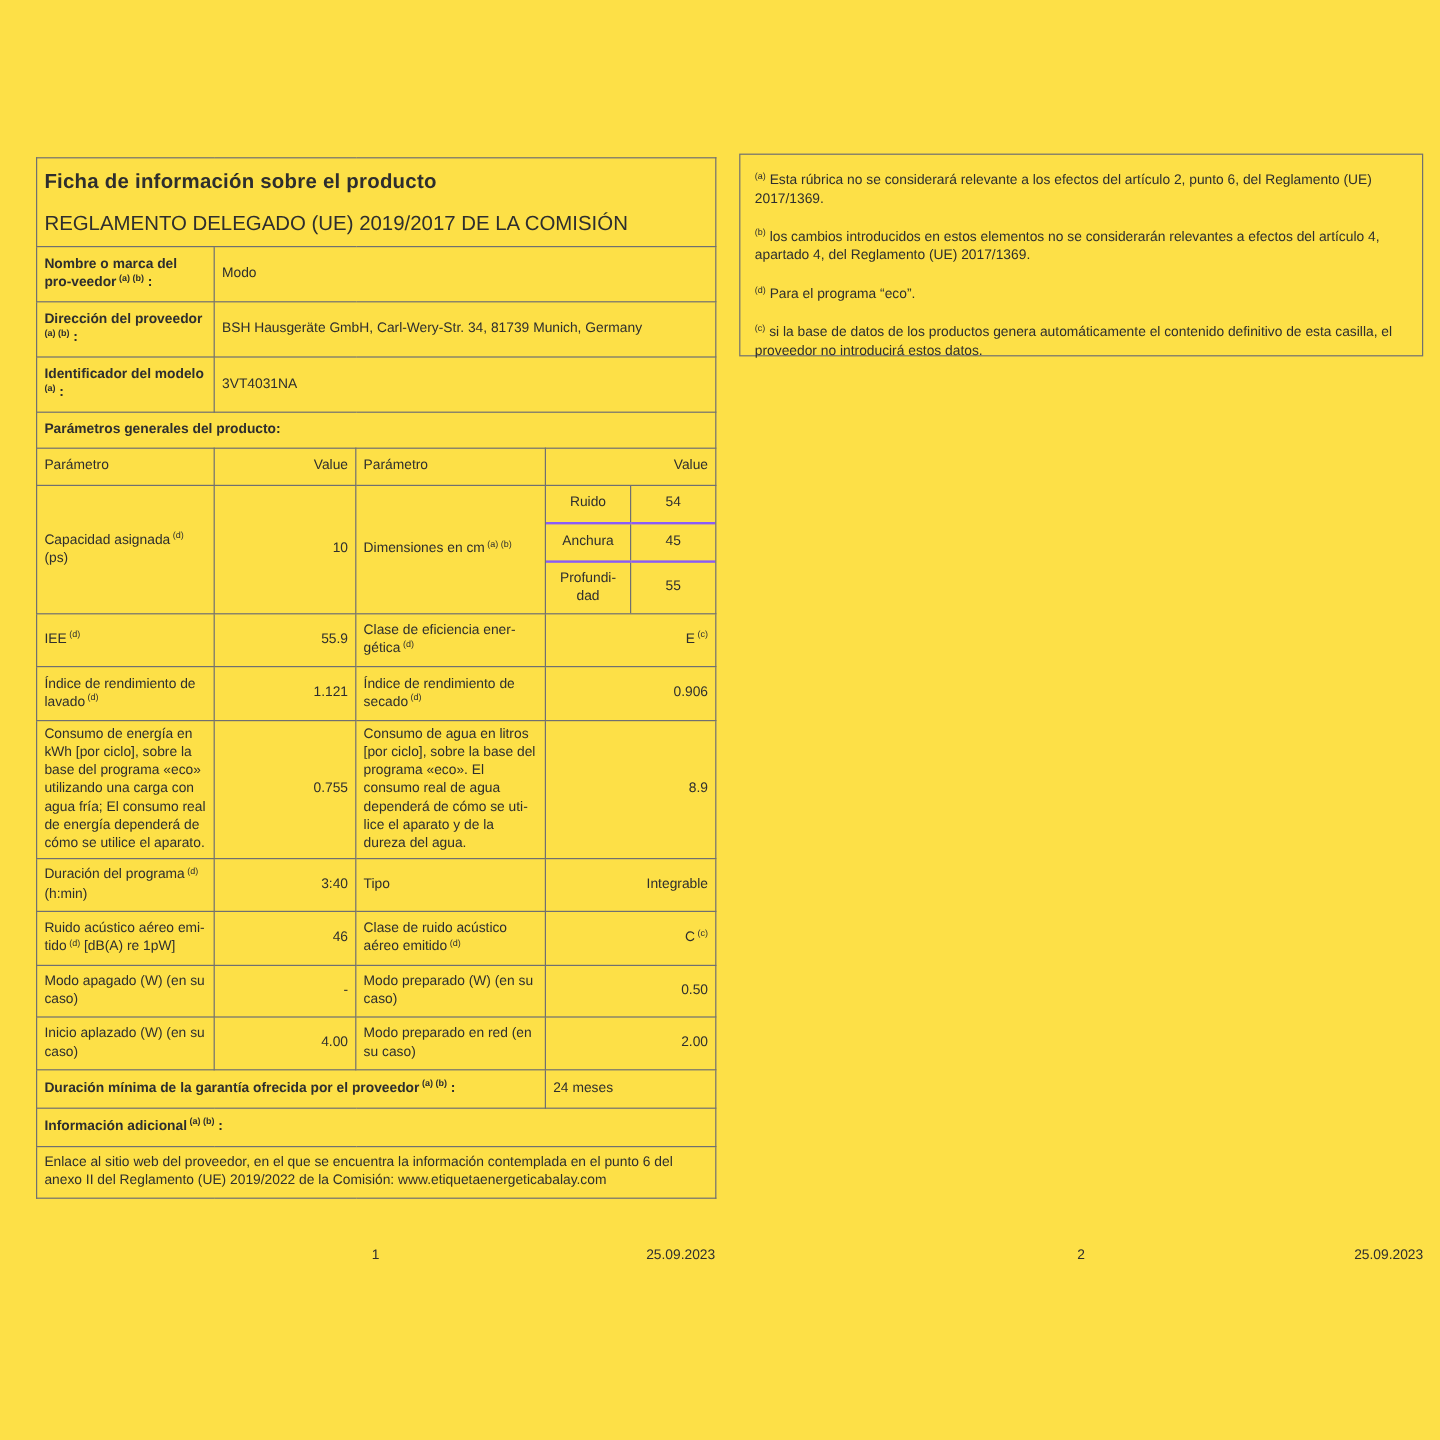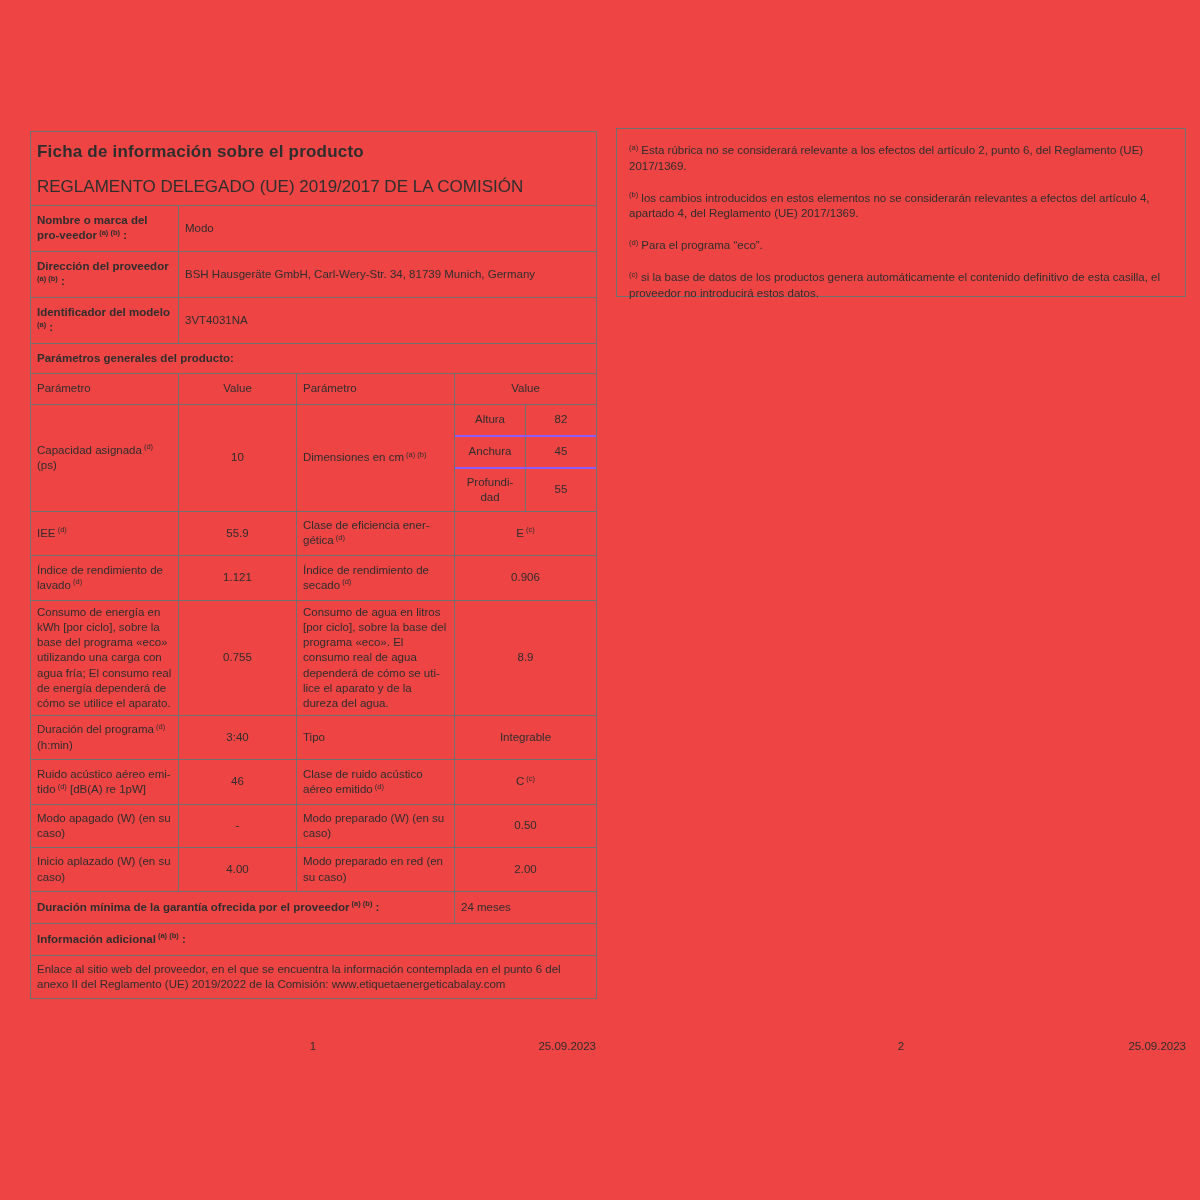--- a/index.html
+++ b/index.html
@@ -3,38 +3,38 @@
 <meta charset="utf-8">
 <style>
   * { box-sizing: border-box; margin: 0; padding: 0; }
   html, body { background: #ffffff; }
   body {
     width: 1200px; height: 1200px;
     font-family: "Liberation Sans", "DejaVu Sans", sans-serif;
     color: #2e2e2e;
     position: relative;
   }
-  .sheet { position: absolute; left: 0; top: 0; width: 1200px; height: 1200px; background: #ef4444; }
+  .sheet { position: absolute; left: 0; top: 0; width: 1200px; height: 1200px; background: #fde047; }
 
   
   table.fiche {
     position: absolute; left: 30px; top: 131px;
     width: 566px;
     border-collapse: collapse;
     table-layout: fixed;
     font-size: 11.5px;
     line-height: 1.32;
   }
   table.fiche td {
     border: 1px solid #707070;
     padding: 4px 6px;
     vertical-align: middle;
     word-wrap: break-word;
   }
-  td.center { text-align: center; }
+  td.center { text-align: right; }
   td.bold, .bold { font-weight: bold; }
 
   .title-cell { height: 68px; padding: 9px 6px 6px 6px !important; vertical-align: top !important; }
   .doc-title { font-size: 17px; font-weight: bold; letter-spacing: 0.2px; }
   .doc-subtitle { font-size: 17px; margin-top: 13px; }
 
   tr.info-row td { height: 46px; }
   tr.section-row td { height: 30px; }
   tr.colhead-row td { height: 31px; }
   tr.h44 td { height: 44px; }
@@ -135,22 +135,22 @@
       <td class="center">10</td>
       <td><span>Dimensiones en cm</span><sup> (a) (b)</sup></td>
       <td class="dims-cell">
         <table class="dims">
           <colgroup>
                 <col style="width:50%">
                 <col style="width:50%">
               </colgroup>
           <tbody>
                 <tr class="dr1">
-            <td>Altura</td>
-            <td class="dim-val">82</td>
+            <td>Ruido</td>
+            <td class="dim-val">54</td>
           </tr>
           <tr class="dr2">
             <td>Anchura</td>
             <td class="dim-val">45</td>
           </tr>
           <tr class="dr3">
             <td>Profundi-dad</td>
             <td class="dim-val">55</td>
           </tr>
         </tbody>

